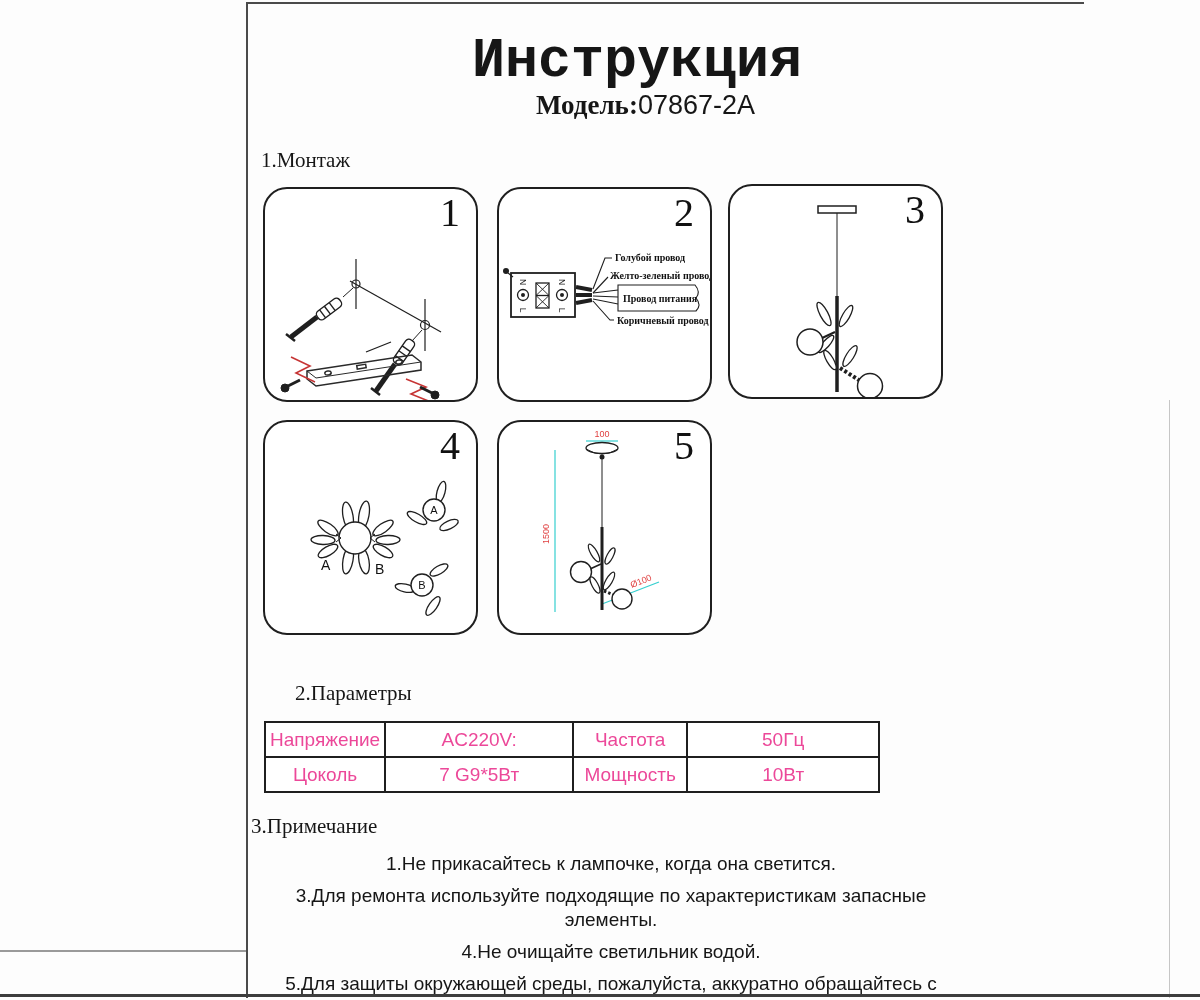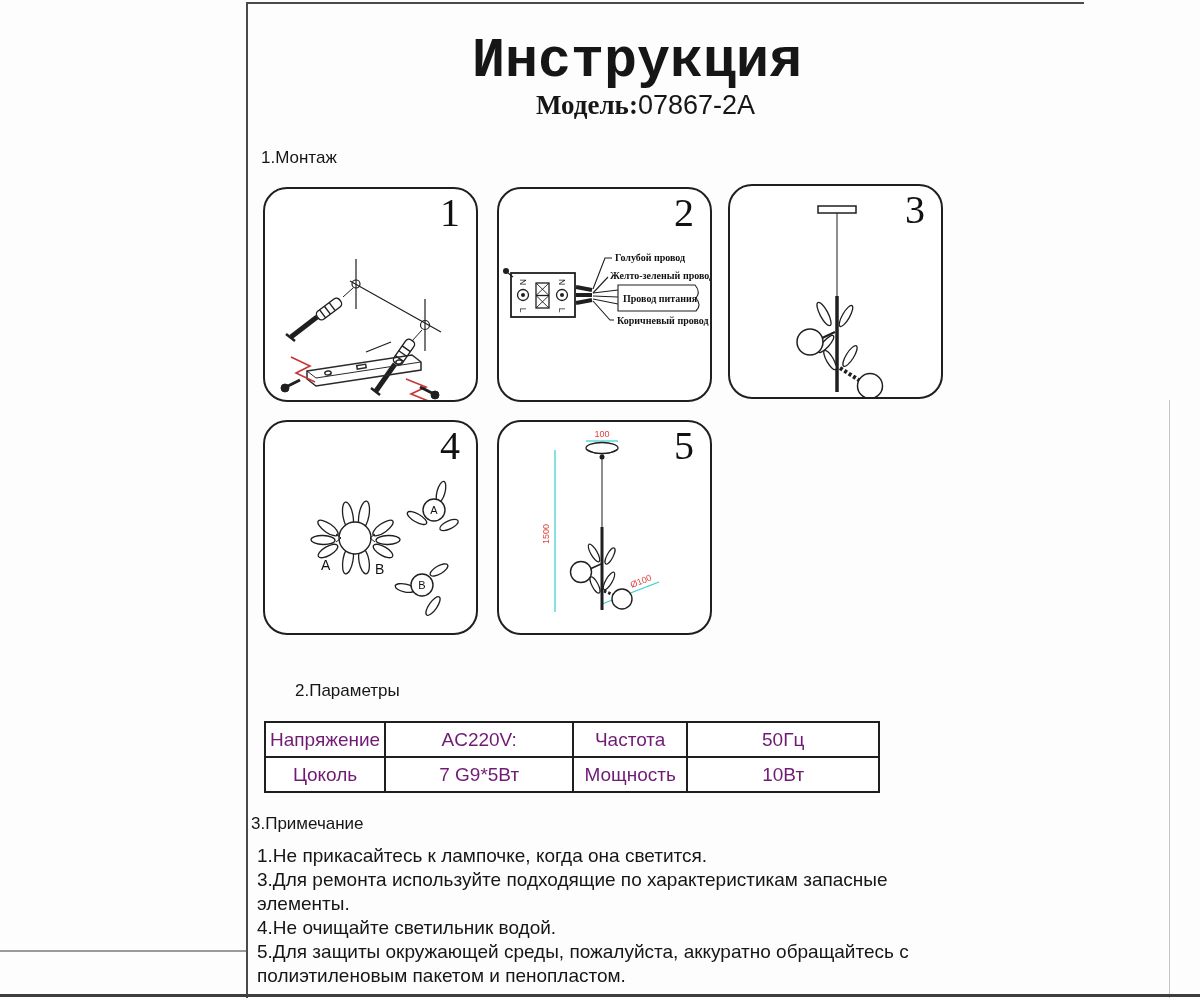--- a/index.html
+++ b/index.html
@@ -15,38 +15,38 @@
   .bottom-line{position:absolute;left:0;top:994px;width:1200px;height:3px;background:#3d3d3d;}
 
   .page-title{
     position:absolute;left:437px;top:36px;width:400px;text-align:center;
     font-family:Liberation Mono, monospace;font-weight:700;font-size:55px;line-height:52px;
   }
   .model-line{position:absolute;left:437px;top:90px;width:400px;text-align:center;font-size:27px;}
   .model-label{font-family:"Liberation Serif",serif;font-weight:700;margin-left:17px;}
   .model-value{font-family:"Liberation Sans",sans-serif;}
 
-  .sec-h{position:absolute;font-size:17px;}
+  .sec-h{position:absolute;font-size:21px;font-family:Liberation Serif, serif;}
 
   .panel{
     position:absolute;width:215px;height:215px;box-sizing:border-box;
     border:2px solid #1f1f1f;border-radius:24px;background:#fff;
   }
   .panel svg{position:absolute;left:0;top:0;}
   .pnum{
     position:absolute;top:2px;right:16px;
     font-family:"Liberation Serif",serif;font-size:40px;line-height:44px;color:#111;
   }
 
-  .ptable{position:absolute;left:264px;top:721px;border-collapse:collapse;font-size:19px;color:#701a75;}
+  .ptable{position:absolute;left:264px;top:721px;border-collapse:collapse;font-size:19px;color:#ec4899;}
   .ptable td{border:2px solid #1f1f1f;text-align:center;height:33px;padding:0 4px;background:#fff;}
   .c1{width:106px;} .c2{width:178px;} .c3{width:104px;} .c4{width:182px;}
 
   .notes{position:absolute;left:257px;top:844px;width:708px;font-size:19px;line-height:24px;}
-  .notes div{margin:0;}
+  .notes div{margin:8px;text-align:center;}
 </style>
 </head>
 <body>
 
 <div class="v-border-left"></div>
 <div class="top-line"></div>
 <div class="v-border-right"></div>
 <div class="margin-line"></div>
 <div class="bottom-line"></div>
 

